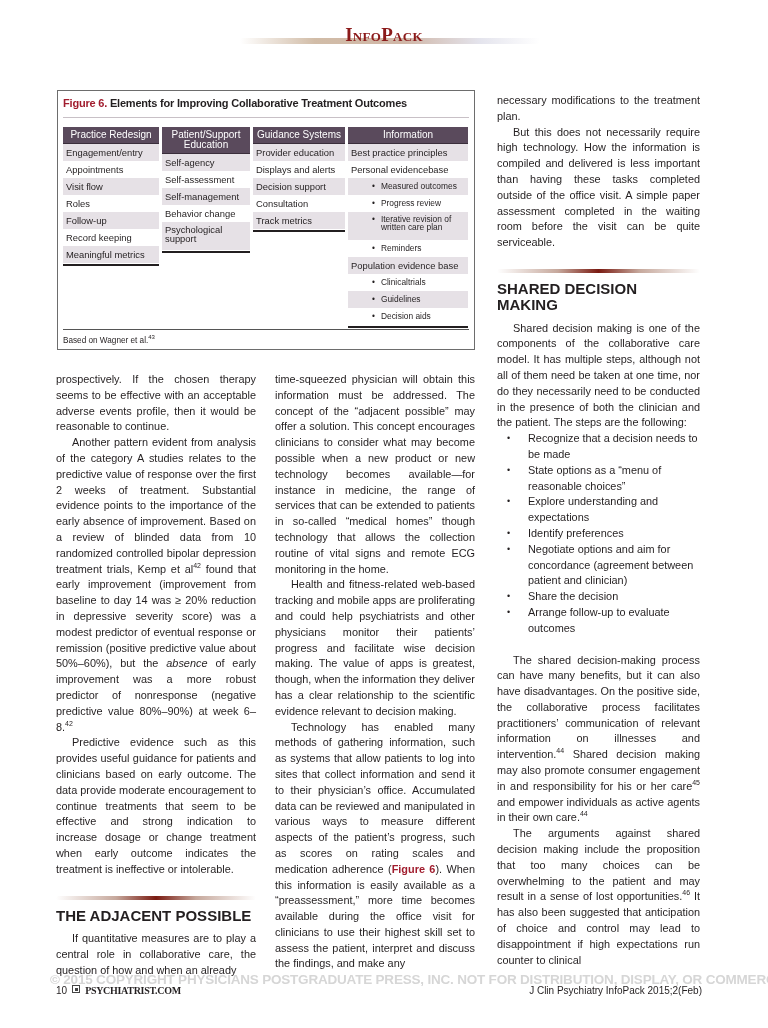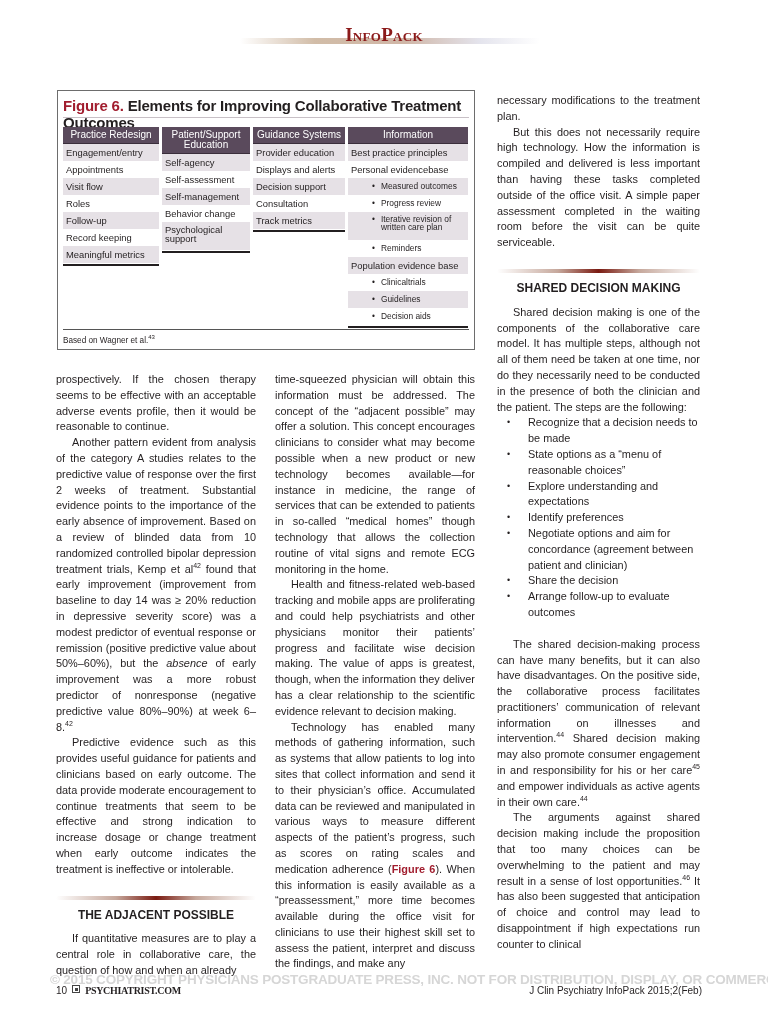--- a/index.html
+++ b/index.html
@@ -22,21 +22,21 @@
       position: absolute; left: 0; width: 768px; top: 52px; text-align: center;
       font-family: "Liberation Serif", serif; font-weight: bold; font-size: 12.5px; color: #231f20;
     }
 
     
     .figure {
       position: absolute; left: 57px; top: 90px; width: 418px; height: 260px;
       border: 1.5px solid #6d6d6d; background: #fff;
     }
     .fig-title {
-      position: absolute; left: 5px; top: 6px; font-size: 15px; font-weight: bold;
+      position: absolute; left: 5px; top: 6px; font-size: 11px; font-weight: bold;
       font-family: "Liberation Sans", sans-serif; letter-spacing: -0.2px;
     }
     .fig-title .fignum { color: #a11d2e; }
     .fig-title .figtext { color: #231f20; }
     .fig-title-rule { position: absolute; left: 5px; right: 5px; top: 26px; height: 1px; background: #c8c0c6; }
 
     .fig-col { position: absolute; top: 36px; font-size: 9.4px; line-height: 1; }
     .fig-col .col-head {
       background: #5a4a5c; color: #fff; text-align: center; font-weight: normal;
       font-size: 10px; padding: 3px 2px; border-bottom: 1.5px solid #3a2e3b;
@@ -70,21 +70,21 @@
     .colA { left: 56px; top: 372px; width: 200px; }
     .colB { left: 275px; top: 372px; width: 200px; }
     .colC { left: 497px; top: 93px; width: 203px; }
 
     .section-rule {
       height: 4px; margin: 18px 0 8px 0;
       background: linear-gradient(90deg, rgba(180,150,140,0) 0%, rgba(160,110,90,0.6) 30%, #7a1b12 50%, rgba(160,110,90,0.6) 70%, rgba(180,150,140,0) 100%);
       border-radius: 2px;
     }
     .section-head {
-      text-align: center; font-weight: bold; font-size: 12px; letter-spacing: 0; margin-bottom: 8px;
+      text-align: left; font-weight: bold; font-size: 15px; letter-spacing: 0; margin-bottom: 8px;
       font-family: "Liberation Sans", sans-serif;
     }
 
     ul.steps { list-style: none; margin-left: 10px; }
     ul.steps li { position: relative; padding-left: 21px; text-align: left; }
     ul.steps li::before { content: "\2022"; position: absolute; left: 0; font-size: 9px; }
 
     
     .watermark {
       position: absolute; left: 50px; top: 972px; width: 680px; font-size: 13.5px; font-weight: bold;

